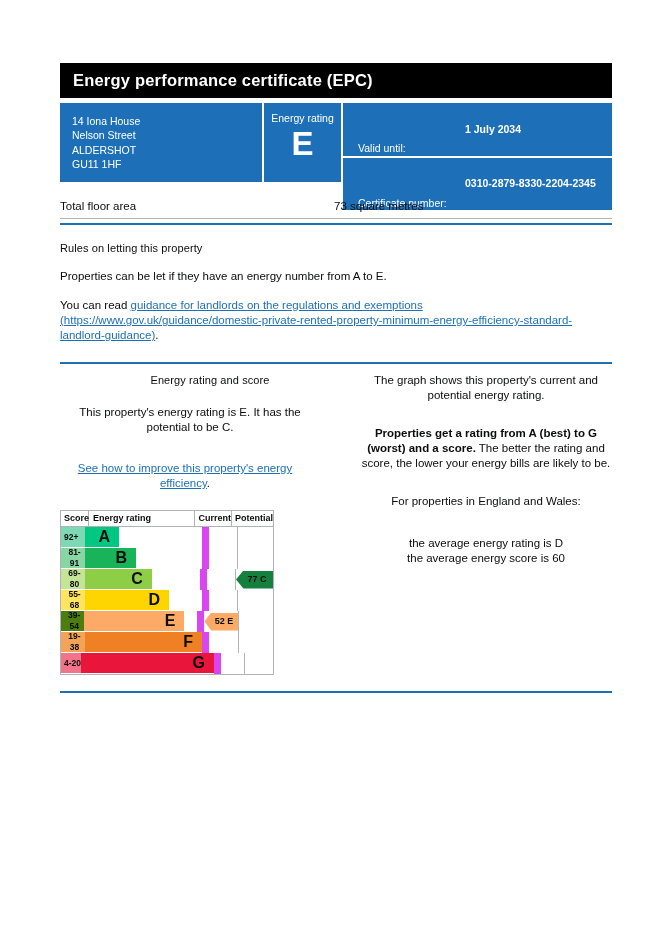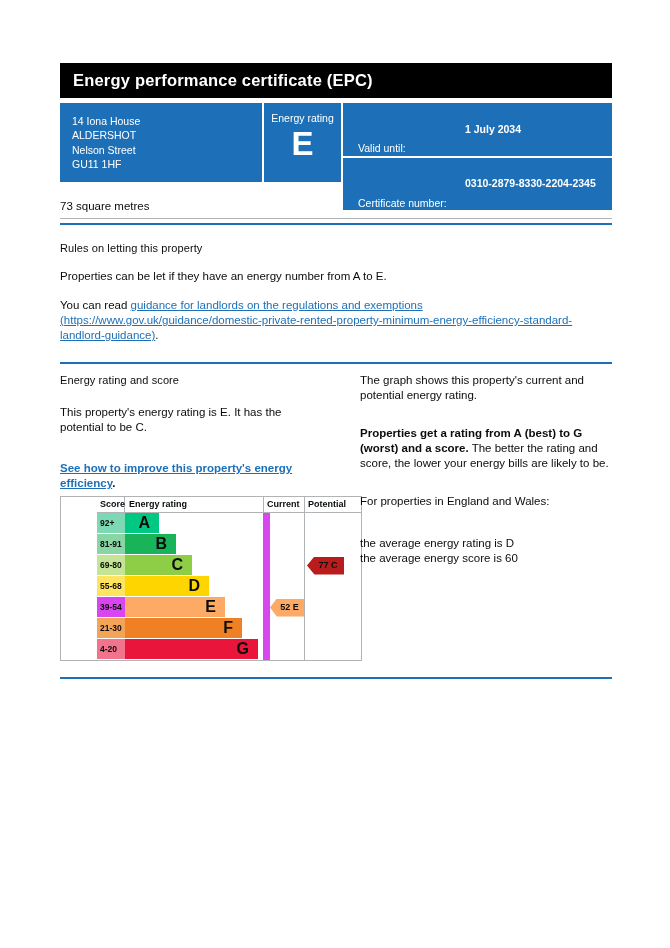--- a/index.html
+++ b/index.html
@@ -48,31 +48,31 @@
   .rule-3 { margin-top: 16px; }
 
   h2 { font-size: 11px; font-weight: normal; letter-spacing: 0.1px; }
 
   
   .rules-section { margin-top: 16px; }
   .rules-section p { margin-top: 14px; width: 545px; }
   a.doc-link { color: #1d70b8; text-decoration: underline; }
 
   
-  .energy-section { margin-top: 9px; display: flex; }
+  .energy-section { margin-top: 9px; display: flex; text-align: center; }
   .energy-left { width: 300px; }
   .energy-left .lead { margin-top: 18px; width: 260px; }
-  .energy-left .improve { margin-top: 26px; width: 250px; font-weight: bold; }
+  .energy-left .improve { margin-top: 26px; width: 250px; }
   .energy-right { width: 252px; margin-left: auto; }
   .energy-right .p2 { margin-top: 23px; }
   .energy-right .p3 { margin-top: 23px; }
   .energy-right .avg { margin-top: 27px; }
 
   
-  .epc-chart { margin-top: 5px; width: 302px; border: 1px solid #b1b4b6; font-size: 9px; padding-left: 36px; }
+  .epc-chart { margin-top: 19px; width: 214px; border: 1px solid #b1b4b6; font-size: 9px; }
   .chart-header { display: flex; height: 16px; border-bottom: 1px solid #b1b4b6; font-weight: bold; }
   .chart-header > div { display: flex; align-items: center; }
   .h-score { width: 28px; padding-left: 3px; border-right: 1px solid #b1b4b6; }
   .h-rating { width: 138px; padding-left: 4px; }
   .h-current { width: 41px; border-left: 1px solid #b1b4b6; padding-left: 3px; }
   .h-potential { width: 42px; border-left: 1px solid #b1b4b6; padding-left: 3px; }
   .chart-row { display: flex; height: 21px; }
   .score-cell {
     width: 28px; height: 20px; margin-bottom: 1px;
     font-size: 8.5px; font-weight: bold;
@@ -97,42 +97,43 @@
 </head>
 <body>
 
 <div class="content">
 
   <div class="title-bar">Energy performance certificate (EPC)</div>
 
   <div class="header-boxes">
     <div class="hbox addr-box">
       <div>14 Iona House</div>
+      <div>Nelson Street</div>
       <div>ALDERSHOT</div>
-      <div>Nelson Street</div>
       <div>GU11 1HF</div>
     </div>
     <div class="hbox rating-box">
       <div class="rating-label">Energy rating</div>
       <div class="rating-letter">E</div>
     </div>
     <div class="meta-stack">
       <div class="hbox meta-row">
         <span class="meta-label">Valid until:</span>
         <span class="meta-value">1 July 2034</span>
       </div>
       <div class="hbox meta-row">
         <span class="meta-label">Certificate number:</span>
         <span class="meta-value">0310-2879-8330-2204-2345</span>
       </div>
     </div>
   </div>
 
   <div class="prop-table">
     <div class="prop-row">
+      <span class="prop-label">Total floor area</span>
       <span>73 square metres</span>
     </div>
   </div>
 
   <hr class="blue-rule rule-1">
 
   <div class="rules-section">
     <h2>Rules on letting this property</h2>
     <p>Properties can be let if they have an energy number from A to E.</p>
     <p><span>You can read </span><a class="doc-link" href="#">guidance for landlords on the regulations and exemptions (https://www.gov.uk/guidance/domestic-private-rented-property-minimum-energy-efficiency-standard-landlord-guidance)</a><span>.</span></p>
@@ -170,43 +171,43 @@
               <div class="current-cell"></div>
               <div class="potential-cell"></div>
             </div>
             <div class="chart-row">
               <div class="score-cell" style="background: rgb(195, 229, 149);">69-80</div>
               <div class="rating-cell">
                 <div class="band" style="background: rgb(141, 206, 70); width: 67px;">C</div>
               </div>
               <div class="current-cell"></div>
               <div class="potential-cell">
-                <div class="pointer" style="background: #b91c1c;">77 C</div>
+                <div class="pointer" style="background: #15803d;">77 C</div>
               </div>
             </div>
             <div class="chart-row">
               <div class="score-cell" style="background: rgb(255, 229, 95);">55-68</div>
               <div class="rating-cell">
                 <div class="band" style="background: rgb(255, 213, 0); width: 84px;">D</div>
               </div>
               <div class="current-cell"></div>
               <div class="potential-cell"></div>
             </div>
             <div class="chart-row">
-              <div class="score-cell" style="background: #d946ef;">39-54</div>
+              <div class="score-cell" style="background: #4d7c0f;">39-54</div>
               <div class="rating-cell">
                 <div class="band" style="background: rgb(252, 170, 101); width: 100px;">E</div>
               </div>
               <div class="current-cell">
                 <div class="pointer" style="background: rgb(252, 170, 101);">52 E</div>
               </div>
               <div class="potential-cell"></div>
             </div>
             <div class="chart-row">
-              <div class="score-cell" style="background: rgb(244, 164, 88);">21-30</div>
+              <div class="score-cell" style="background: rgb(244, 164, 88);">19-38</div>
               <div class="rating-cell">
                 <div class="band" style="background: rgb(239, 128, 35); width: 117px;">F</div>
               </div>
               <div class="current-cell"></div>
               <div class="potential-cell"></div>
             </div>
             <div class="chart-row">
               <div class="score-cell" style="background: rgb(242, 116, 140);">4-20</div>
               <div class="rating-cell">
                 <div class="band" style="background: rgb(233, 21, 59); width: 133px;">G</div>

